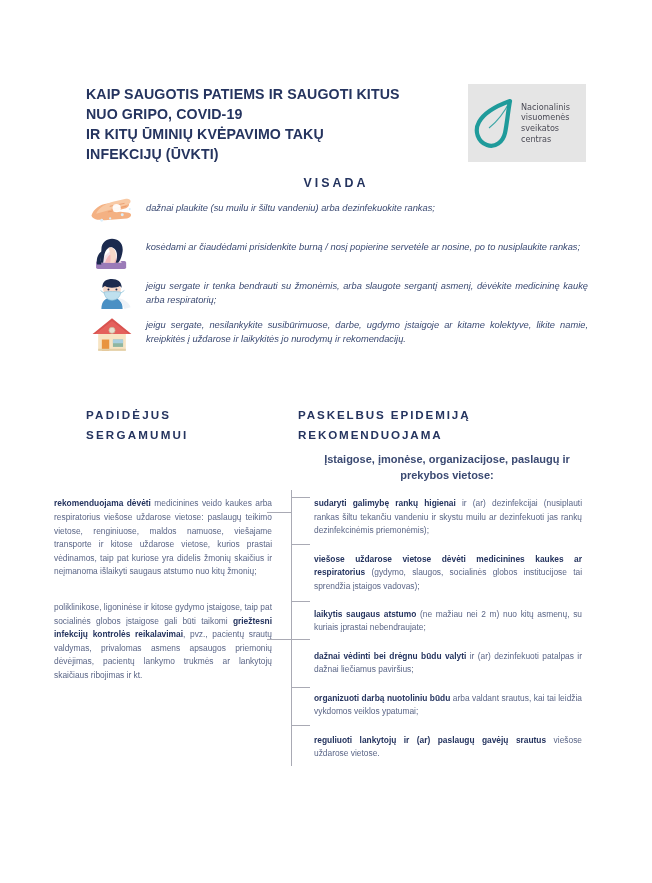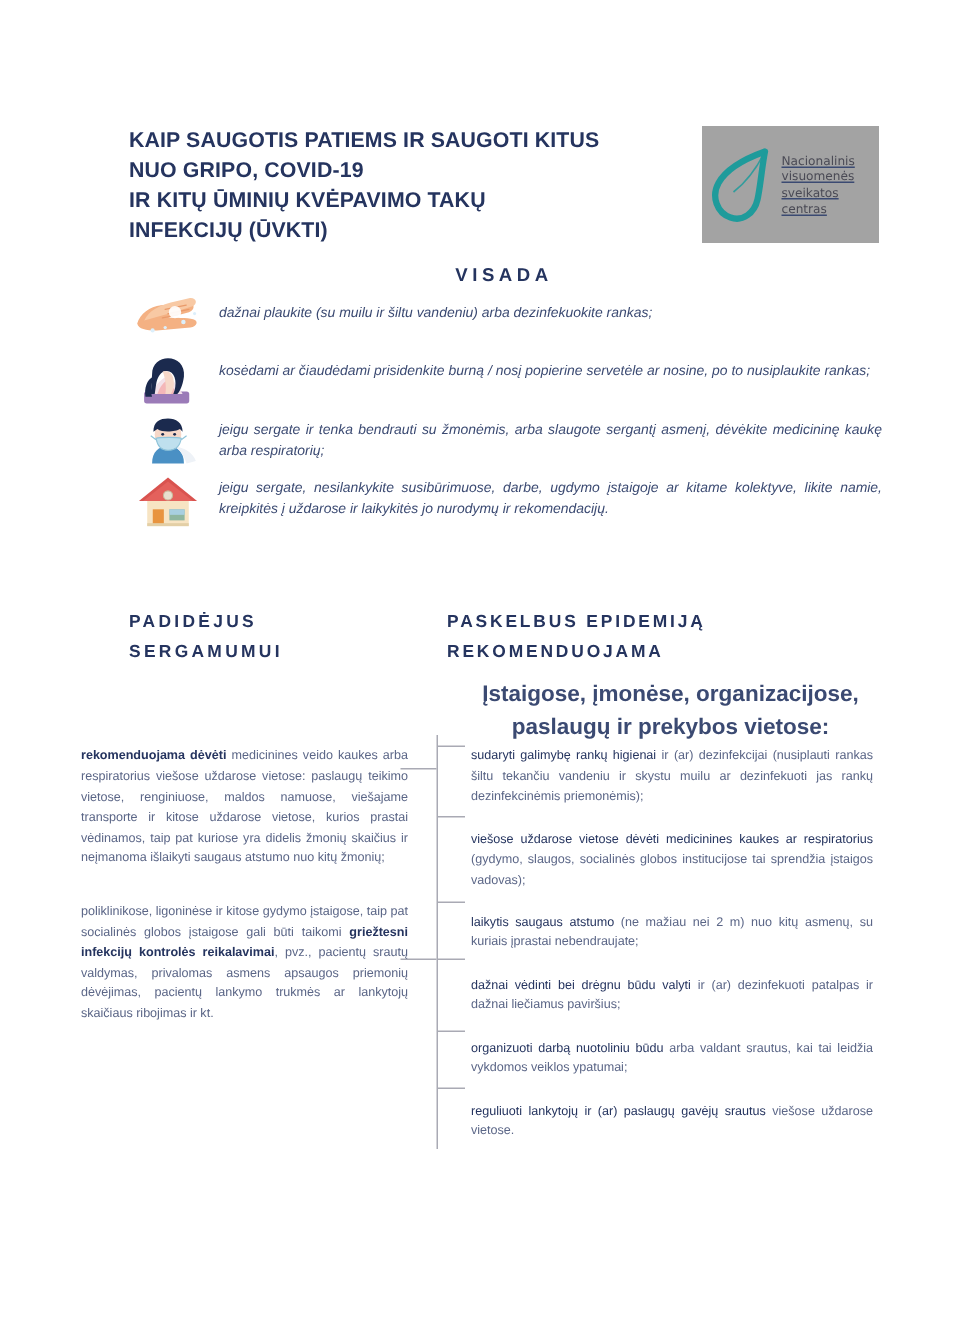--- a/index.html
+++ b/index.html
@@ -39,27 +39,26 @@
     letter-spacing: 0.1px;
     color: #25345f;
     max-width: 350px;
     text-transform: uppercase;
   }
   .title-line { display: block; white-space: nowrap; }
 
   .logo-box {
     width: 118px;
     height: 78px;
-    background: #a3a3a3;
+    background: #e5e5e5;
     display: flex;
     align-items: center;
     gap: 5px;
     padding-left: 4px;
     box-sizing: border-box;
-    text-decoration: underline;
   }
   .logo-mark { width: 44px; height: 52px; flex: 0 0 44px; }
   .logo-text {
     font-size: 8.1px;
     line-height: 1.33;
     color: #4a4a55;
     font-family: "DejaVu Sans", sans-serif;
   }
   .logo-text span { display: block; }
 
@@ -132,21 +131,21 @@
     letter-spacing: 1.9px;
     line-height: 1.7;
     color: #25345f;
   }
   .col-right-sub {
     position: absolute;
     left: 314px;
     top: 452px;
     width: 266px;
     text-align: center;
-    font-size: 15px;
+    font-size: 11px;
     font-weight: bold;
     line-height: 1.45;
     color: #3b4a72;
   }
 
   
   .tree-vline {
     position: absolute;
     left: 291px;
     top: 490px;
@@ -192,21 +191,21 @@
     top: 489px;
     width: 268px;
   }
   .right-item {
     font-size: 8.4px;
     line-height: 1.6;
     text-align: justify;
     color: #5b6687;
     margin-bottom: 15px;
   }
-  .right-item b { color: #25345f; font-weight: normal; }
+  .right-item b { color: #25345f; font-weight: bold; }
 
   
   svg { display: block; }
 </style>
 </head>
 <body>
 
 <div class="page">
 
   <div class="header">

